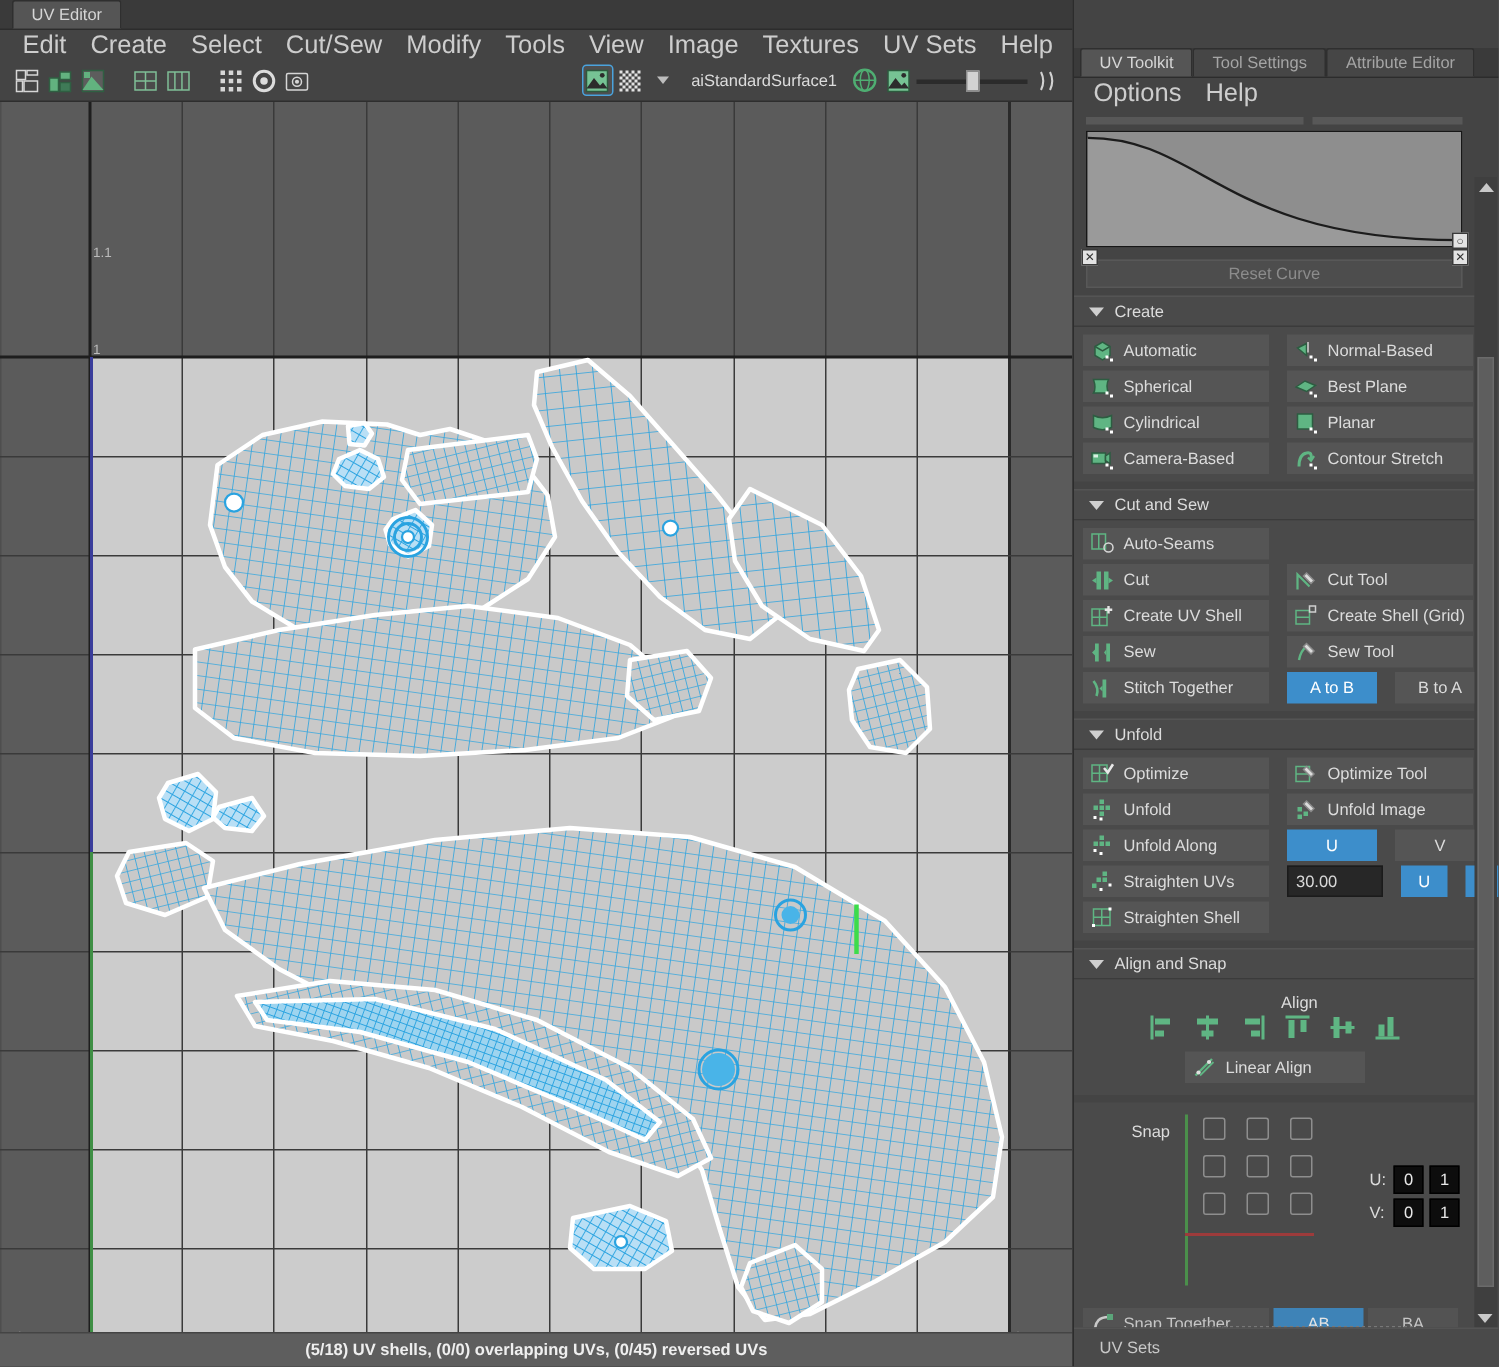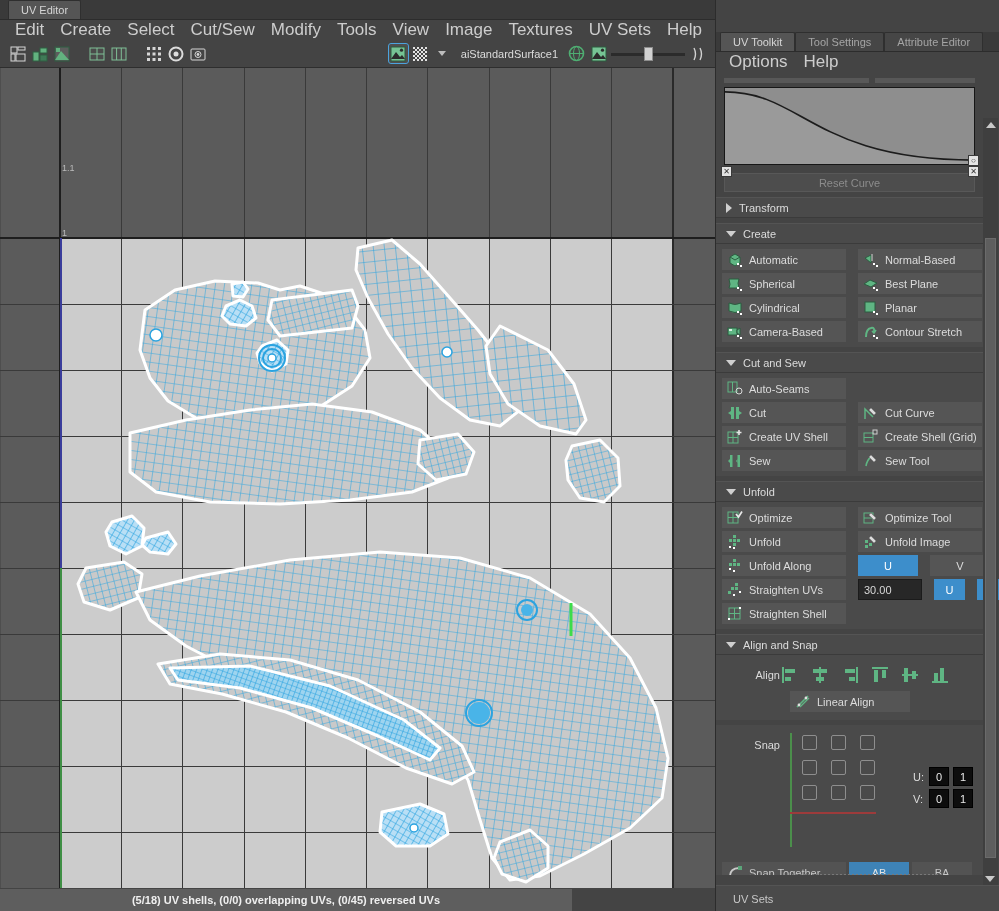--- a/index.html
+++ b/index.html
@@ -55,21 +55,21 @@
   .gl-out { background: #4e4e4e; }
 
   .axis-v { position: absolute; left: 60px; width: 2px; }
   .axis-blue-top { top: 170px; height: 330px; background: #3a3d9b; }
   .axis-green-bot{ top: 500px; height: 330px; background: #3f8f45; }
   .border-dark-h { position:absolute; left:0; right:0; height:2px; background:#1e1e1e; }
   .border-dark-v { position:absolute; top:0; bottom:0; width:2px; background:#1e1e1e; }
 
   .ax-label { position: absolute; font-size: 9px; color: #bbbbbb; }
 
-  .statusbar { position: absolute; left: 0; bottom: 0; width: 572px; height: 22px;
+  .statusbar { position: absolute; left: 0; bottom: 0; width: 715px; height: 22px;
                background: #5e5e5e; display: flex; align-items: center;
                justify-content: center; }
   .statusbar .st-txt { font-size: 11px; color: #efefef; font-weight: bold; }
 
   
   .toolkit { position: relative; width: 284px; height: 911px; background: #444444;
              border-left: 1px solid #2c2c2c; display:flex; flex-direction:column; }
 
   .tk-menubar { height: 20px; display: flex; align-items: center; padding-left: 6px; gap: 2px; }
 
@@ -109,21 +109,21 @@
   .tkbtn.gray-sm { background: #555555; justify-content: center; padding-left: 0;
                    flex: 0 0 60px; }
   .tkbtn.mini { flex: 0 0 31px; justify-content: center; padding-left: 0; }
   .tkbtn.mini.blue { flex: 0 0 31px; }
   .numfield { flex: 0 0 64px; height: 21px; background: #272727; color: #d8d8d8;
               font-size: 11px; display: flex; align-items: center; padding-left: 5px;
               border: 1px solid #1b1b1b; }
   .ico { width: 16px; height: 16px; flex: 0 0 16px; display:block; }
 
   .align-block { background:#4a4a4a; padding:10px 6px 8px 6px; }
-  .align-row { display:flex; align-items:center; gap:0; }
+  .align-row { display:flex; align-items:center; gap:0;flex-direction:column; }
   .align-lbl { width:58px; text-align:right; font-size:11px; color:#dcdcdc; }
   .align-icons { display:flex; gap:10px; }
   .align-ico { width:20px; height:20px; }
   .linear-align { margin-top:6px; margin-left:68px; width:120px; height:21px;
                   background:#555555; display:flex; align-items:center; gap:6px;
                   padding-left:5px; font-size:11px; color:#dcdcdc; }
 
   .snap-block { background:#4a4a4a; margin-top:5px; padding:10px 6px 4px 6px;
                 position:relative; height:150px; overflow:hidden; }
   .snap-row { display:flex; align-items:flex-start; gap:10px; }
@@ -501,24 +501,20 @@
               <path d="M0,4 C70,4 80,74 224,74 L224,78 L0,78 Z" fill="#9a9a9a"></path>
               <path d="M0,4 C70,4 80,74 224,74" fill="none" stroke="#1c1c1c" stroke-width="1.6"></path>
             </svg>
             <div class="handle" style="left:-4px; bottom:-13px;">✕</div>
             <div class="handle" style="right:-5px; bottom:-13px;">✕</div>
             <div class="handle" style="right:-5px; bottom:-2px;">○</div>
           </div>
         </div>
         <div class="btn-wide">Reset Curve</div>
 
-        <div class="section-hdr">
-          <span class="tri-r"></span>
-          <span class="lbl">Transform</span>
-        </div>
 
         <div class="section-hdr">
           <span class="tri-d"></span>
           <span class="lbl">Create</span>
         </div>
         <div class="grp">
           <div class="row">
             <div class="tkbtn half">
               <svg class="ico" viewBox="0 0 16 16">
                   <path d="M3 5 L8 2 L13 5 L13 11 L8 14 L3 11 Z" fill="#5fb583" stroke="#2d5c41"></path>
@@ -636,21 +632,21 @@
                   <path d="M1 8 L4 6 L4 10 Z" fill="#5fb583"></path>
                   <path d="M15 8 L12 6 L12 10 Z" fill="#5fb583"></path>
                 </svg>
               <span>Cut</span>
             </div>
             <div class="tkbtn half">
               <svg class="ico" viewBox="0 0 16 16">
                   <path d="M2 14 L2 4 L10 12" fill="none" stroke="#5fb583" stroke-width="1.5"></path>
                   <path d="M8 3 L13 8 L11 10 L6 5 Z" fill="#dcdcdc" stroke="#8a8a8a"></path>
                 </svg>
-              <span>Cut Curve</span>
+              <span>Cut Tool</span>
             </div>
           </div>
           <div class="row">
             <div class="tkbtn half">
               <svg class="ico" viewBox="0 0 16 16">
                   <rect x="1" y="3" width="10" height="11" fill="none" stroke="#5fb583"></rect>
                   <line x1="6" y1="3" x2="6" y2="14" stroke="#5fb583"></line>
                   <line x1="1" y1="8.5" x2="11" y2="8.5" stroke="#5fb583"></line>
                   <path d="M12 1 L12 6 M9.5 3.5 L14.5 3.5" stroke="#e4e4e4" stroke-width="1.6"></path>
                 </svg>
@@ -675,20 +671,32 @@
                 </svg>
               <span>Sew</span>
             </div>
             <div class="tkbtn half">
               <svg class="ico" viewBox="0 0 16 16">
                   <path d="M3 13 Q4 7 8 4" fill="none" stroke="#5fb583" stroke-width="1.6"></path>
                   <path d="M8 2 L13 7 L11 9 L6 4 Z" fill="#dcdcdc" stroke="#8a8a8a"></path>
                 </svg>
               <span>Sew Tool</span>
             </div>
+          </div>
+          <div class="row">
+            <div class="tkbtn half">
+              <svg class="ico" viewBox="0 0 16 16">
+                  <path d="M2 3 Q6 8 4 13" fill="none" stroke="#5fb583" stroke-width="1.8"></path>
+                  <rect x="8" y="2" width="2.5" height="12" fill="#5fb583"></rect>
+                  <path d="M6 8 L8 6 L8 10 Z" fill="#5fb583"></path>
+                </svg>
+              <span>Stitch Together</span>
+            </div>
+            <div class="tkbtn blue">A to B</div>
+            <div class="tkbtn gray-sm">B to A</div>
           </div>
         </div>
 
         <div class="section-hdr">
           <span class="tri-d"></span>
           <span class="lbl">Unfold</span>
         </div>
         <div class="grp">
           <div class="row">
             <div class="tkbtn half">

